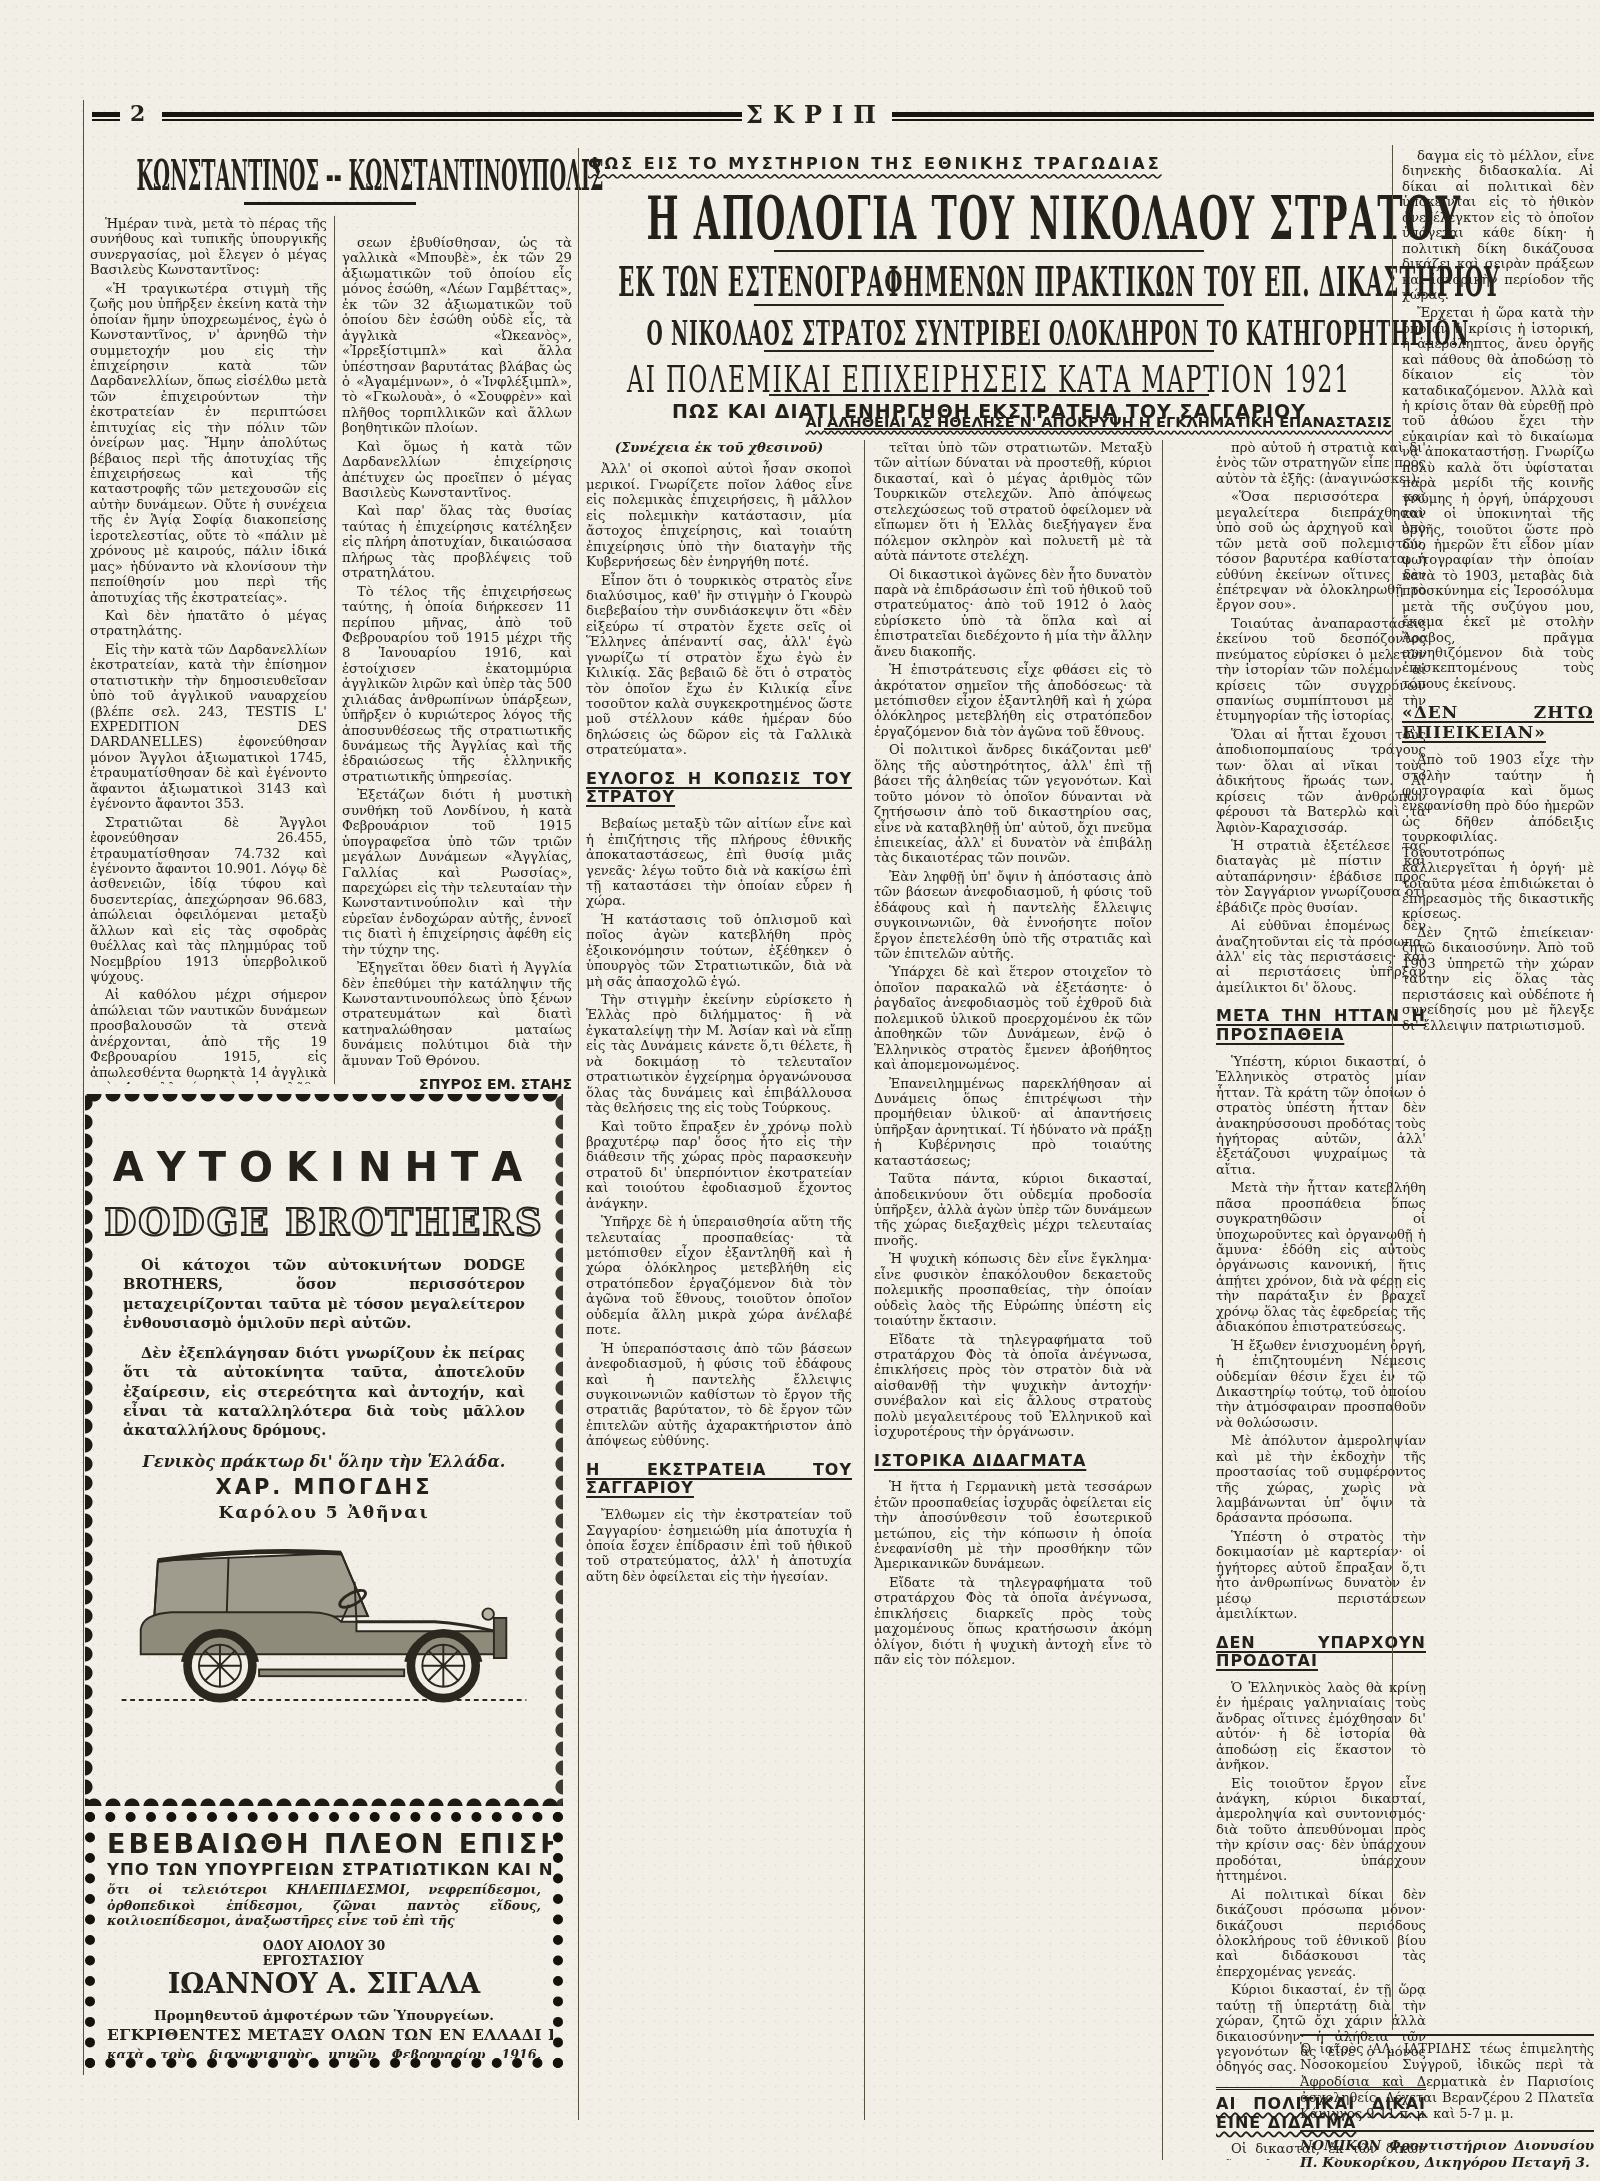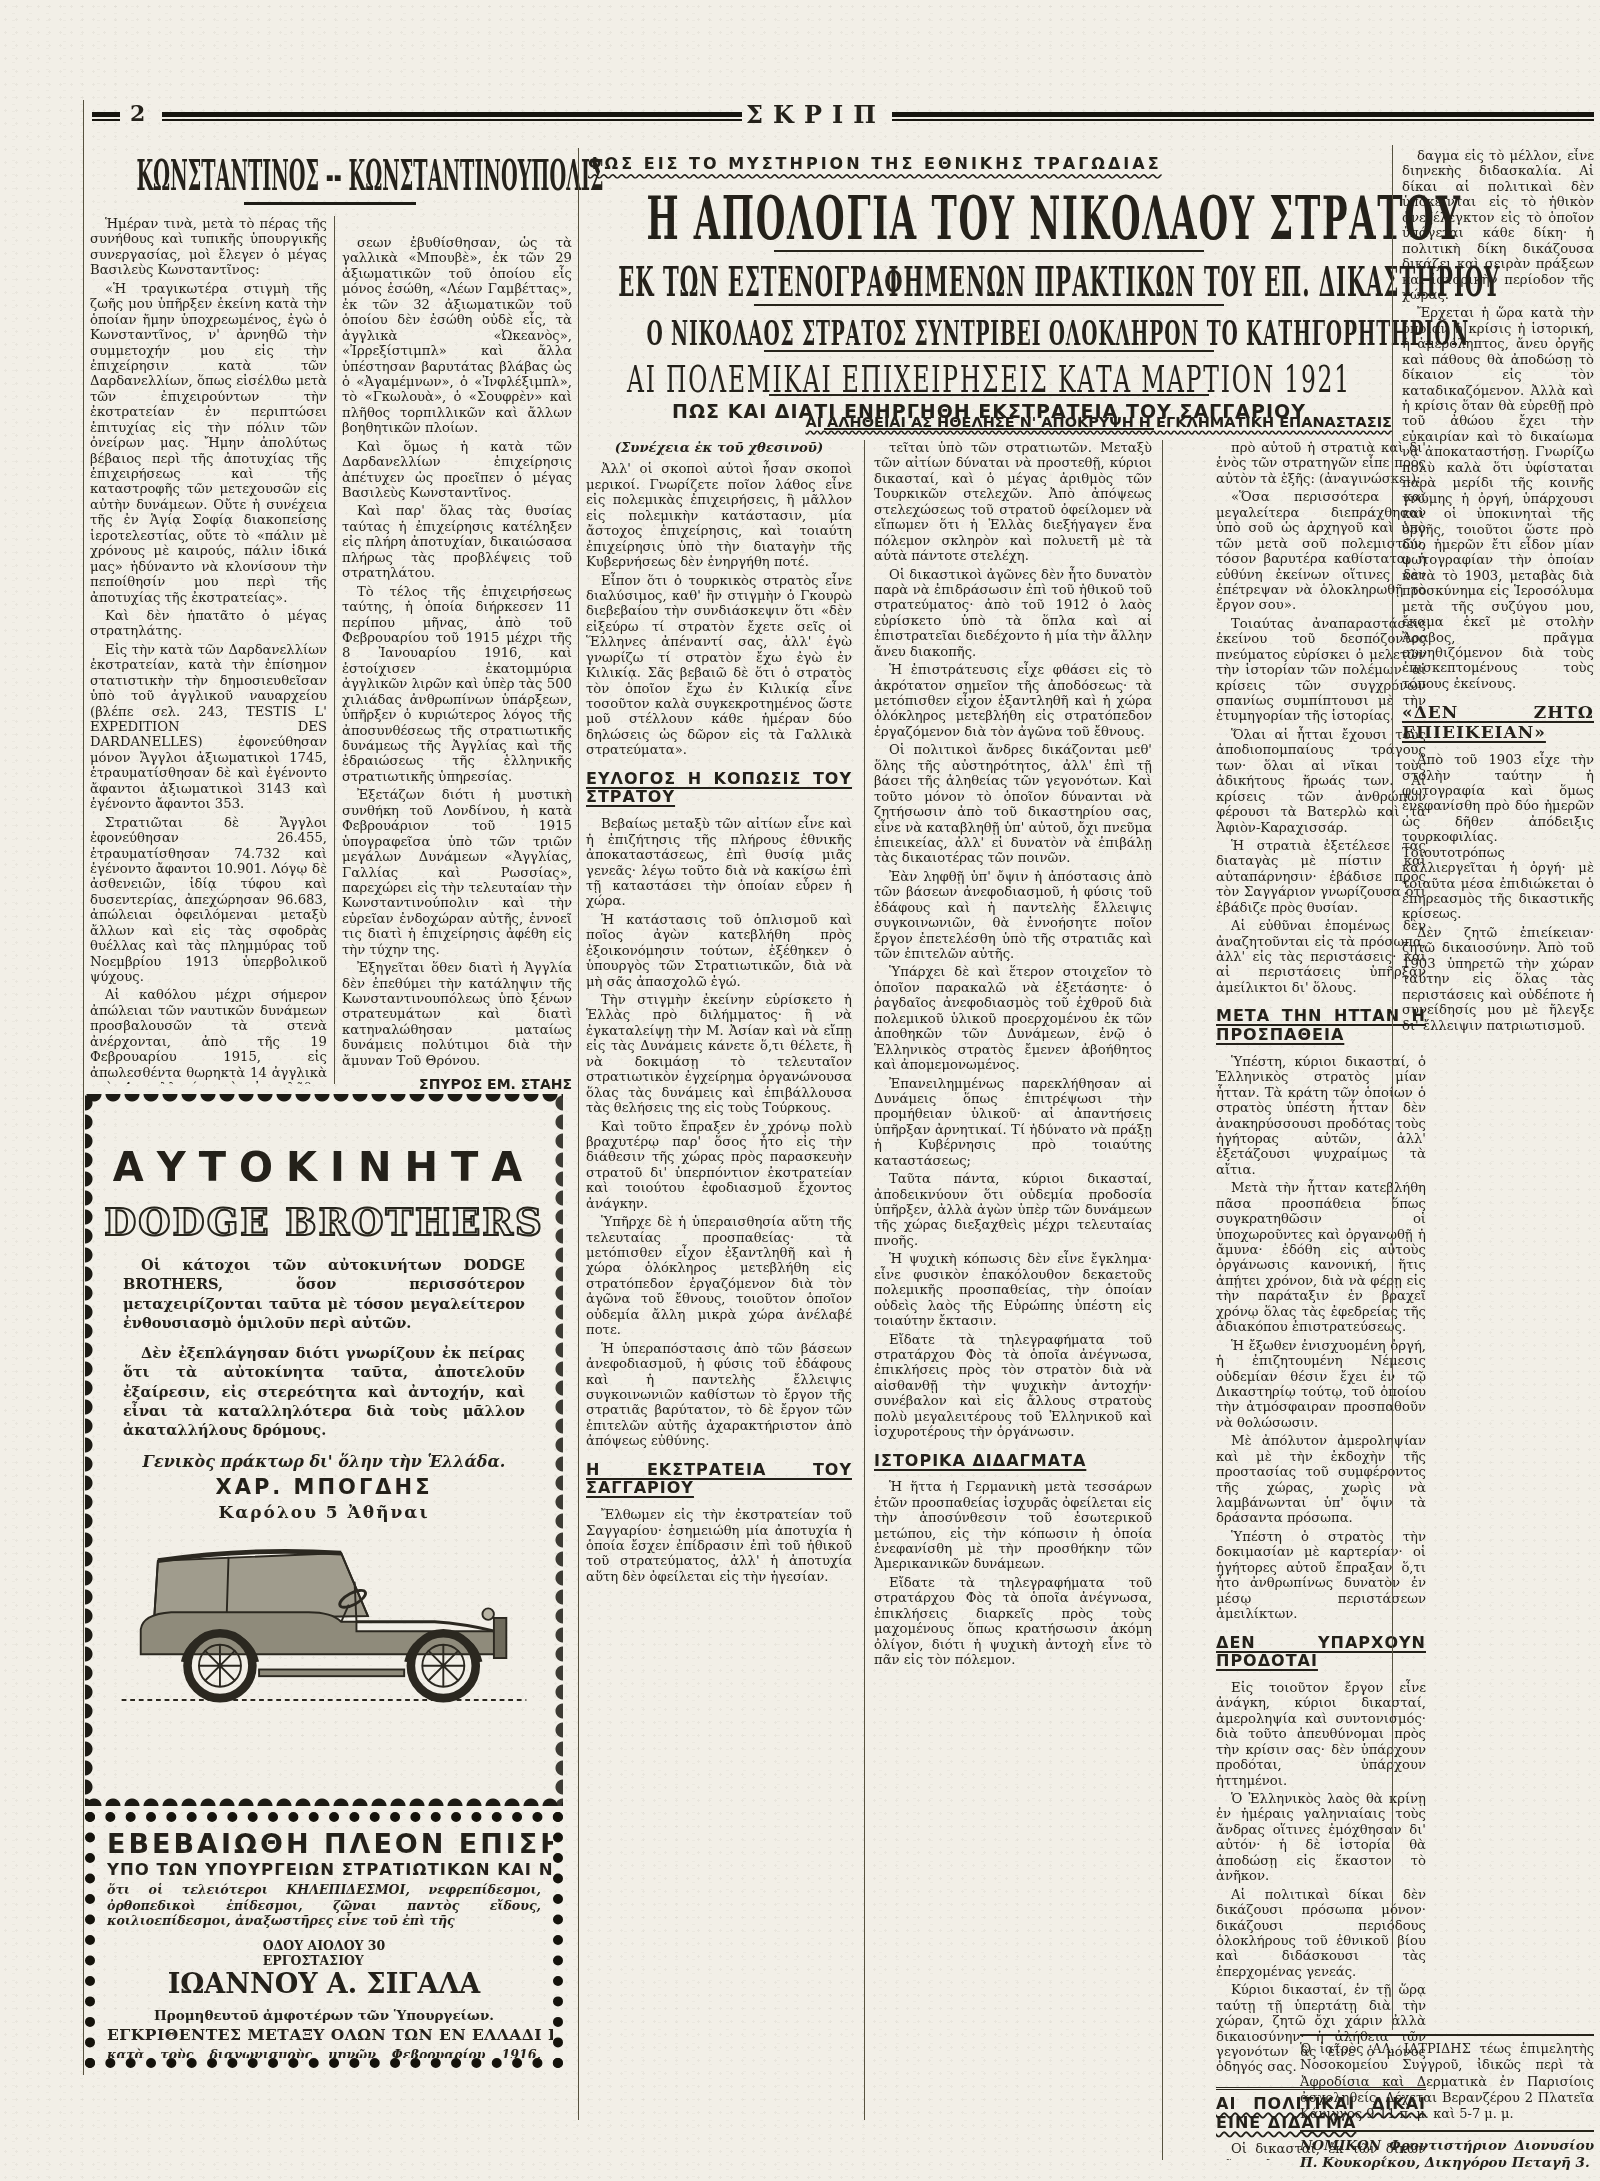--- a/index.html
+++ b/index.html
@@ -162,22 +162,22 @@
       <p>Ὅλαι αἱ ἧτται ἔχουσι τοὺς ἀποδιοπομπαίους τράγους των· ὅλαι αἱ νῖκαι τοὺς ἀδικήτους ἥρωάς των. Αἱ κρίσεις τῶν ἀνθρώπων φέρουσι τὰ Βατερλὼ καὶ τὰ Ἀφιὸν-Καραχισσάρ.</p>
       <p>Ἡ στρατιὰ ἐξετέλεσε τὰς διαταγὰς μὲ πίστιν καὶ αὐταπάρνησιν· ἐβάδισε πρὸς τὸν Σαγγάριον γνωρίζουσα ὅτι ἐβάδιζε πρὸς θυσίαν.</p>
       <p>Αἱ εὐθῦναι ἑπομένως δὲν ἀναζητοῦνται εἰς τὰ πρόσωπα, ἀλλ' εἰς τὰς περιστάσεις· καὶ αἱ περιστάσεις ὑπῆρξαν ἀμείλικτοι δι' ὅλους.</p>
       <div class="col-head">ΜΕΤΑ ΤΗΝ ΗΤΤΑΝ Η ΠΡΟΣΠΑΘΕΙΑ</div>
       <p>Ὑπέστη, κύριοι δικασταί, ὁ Ἑλληνικὸς στρατὸς μίαν ἧτταν. Τὰ κράτη τῶν ὁποίων ὁ στρατὸς ὑπέστη ἧτταν δὲν ἀνακηρύσσουσι προδότας τοὺς ἡγήτορας αὐτῶν, ἀλλ' ἐξετάζουσι ψυχραίμως τὰ αἴτια.</p>
       <p>Μετὰ τὴν ἧτταν κατεβλήθη πᾶσα προσπάθεια ὅπως συγκρατηθῶσιν οἱ ὑποχωροῦντες καὶ ὀργανωθῇ ἡ ἄμυνα· ἐδόθη εἰς αὐτοὺς ὀργάνωσις κανονική, ἥτις ἀπῄτει χρόνον, διὰ νὰ φέρῃ εἰς τὴν παράταξιν ἐν βραχεῖ χρόνῳ ὅλας τὰς ἐφεδρείας τῆς ἀδιακόπου ἐπιστρατεύσεως.</p>
       <p>Ἡ ἔξωθεν ἐνισχυομένη ὀργή, ἡ ἐπιζητουμένη Νέμεσις οὐδεμίαν θέσιν ἔχει ἐν τῷ Δικαστηρίῳ τούτῳ, τοῦ ὁποίου τὴν ἀτμόσφαιραν προσπαθοῦν νὰ θολώσωσιν.</p>
       <p>Μὲ ἀπόλυτον ἀμεροληψίαν καὶ μὲ τὴν ἐκδοχὴν τῆς προστασίας τοῦ συμφέροντος τῆς χώρας, χωρὶς νὰ λαμβάνωνται ὑπ' ὄψιν τὰ δράσαντα πρόσωπα.</p>
       <p>Ὑπέστη ὁ στρατὸς τὴν δοκιμασίαν μὲ καρτερίαν· οἱ ἡγήτορες αὐτοῦ ἔπραξαν ὅ,τι ἦτο ἀνθρωπίνως δυνατὸν ἐν μέσῳ περιστάσεων ἀμειλίκτων.</p>
       <div class="col-head">ΔΕΝ ΥΠΑΡΧΟΥΝ ΠΡΟΔΟΤΑΙ</div>
+      <p>Ὁ Ἑλληνικὸς λαὸς θὰ κρίνῃ ἐν ἡμέραις γαληνιαίαις τοὺς ἄνδρας οἵτινες ἐμόχθησαν δι' αὐτόν· ἡ δὲ ἱστορία θὰ ἀποδώσῃ εἰς ἕκαστον τὸ ἀνῆκον.</p>
       <p>Εἰς τοιοῦτον ἔργον εἶνε ἀνάγκη, κύριοι δικασταί, ἀμεροληψία καὶ συντονισμός· διὰ τοῦτο ἀπευθύνομαι πρὸς τὴν κρίσιν σας· δὲν ὑπάρχουν προδόται, ὑπάρχουν ἡττημένοι.</p>
-      <p>Ὁ Ἑλληνικὸς λαὸς θὰ κρίνῃ ἐν ἡμέραις γαληνιαίαις τοὺς ἄνδρας οἵτινες ἐμόχθησαν δι' αὐτόν· ἡ δὲ ἱστορία θὰ ἀποδώσῃ εἰς ἕκαστον τὸ ἀνῆκον.</p>
       <p>Αἱ πολιτικαὶ δίκαι δὲν δικάζουσι πρόσωπα μόνον· δικάζουσι περιόδους ὁλοκλήρους τοῦ ἐθνικοῦ βίου καὶ διδάσκουσι τὰς ἐπερχομένας γενεάς.</p>
       <p>Κύριοι δικασταί, ἐν τῇ ὥρᾳ ταύτῃ τῇ ὑπερτάτῃ διὰ τὴν χώραν, ζητῶ ὄχι χάριν ἀλλὰ δικαιοσύνην· ἡ ἀλήθεια τῶν γεγονότων ἂς εἶνε ὁ μόνος ὁδηγός σας.</p>
       <div class="col-head waved">ΑΙ ΠΟΛΙΤΙΚΑΙ ΔΙΚΑΙ ΕΙΝΕ ΔΙΔΑΓΜΑ</div>
       <p>Οἱ δικασταί, ἐκ τῶν δικῶν τῶν πολιτικῶν δὲν συνάγεται ἁπλῶν δικαστικὸν δίδαγμα. Αἱ δίκαι αἱ πολιτικαὶ εἶνε δί—</p>
     </div>
   <div class="vr" style="left:1392px;top:145px;height:1885px;"></div>
   <div class="col" style="left:1402px;top:148px;width:192px;height:1880px;">
       <p>δαγμα εἰς τὸ μέλλον, εἶνε διηνεκὴς διδασκαλία. Αἱ δίκαι αἱ πολιτικαὶ δὲν ὑπόκεινται εἰς τὸ ἠθικὸν ἀνεξέλεγκτον εἰς τὸ ὁποῖον ὑπάγεται κάθε δίκη· ἡ πολιτικὴ δίκη δικάζουσα δικάζει καὶ σειρὰν πράξεων καὶ ἱστορικὴν περίοδον τῆς χώρας.</p>
       <p>Ἔρχεται ἡ ὥρα κατὰ τὴν ὁποίαν ἡ κρίσις ἡ ἱστορική, ἡ ἀμερόληπτος, ἄνευ ὀργῆς καὶ πάθους θὰ ἀποδώσῃ τὸ δίκαιον εἰς τὸν καταδικαζόμενον. Ἀλλὰ καὶ ἡ κρίσις ὅταν θὰ εὑρεθῇ πρὸ τοῦ ἀθώου ἔχει τὴν εὐκαιρίαν καὶ τὸ δικαίωμα νὰ ἀποκαταστήσῃ. Γνωρίζω πολὺ καλὰ ὅτι ὑφίσταται παρὰ μερίδι τῆς κοινῆς γνώμης ἡ ὀργή, ὑπάρχουσι καὶ οἱ ὑποκινηταὶ τῆς ὀργῆς, τοιοῦτοι ὥστε πρὸ δύο ἡμερῶν ἔτι εἶδον μίαν φωτογραφίαν τὴν ὁποίαν κατὰ τὸ 1903, μεταβὰς διὰ προσκύνημα εἰς Ἱεροσόλυμα μετὰ τῆς συζύγου μου, ἔκαμα ἐκεῖ μὲ στολὴν Ἄραβος, πρᾶγμα συνηθιζόμενον διὰ τοὺς ἐπισκεπτομένους τοὺς τόπους ἐκείνους.</p>
       <div class="col-head quoted">«ΔΕΝ ΖΗΤΩ ΕΠΙΕΙΚΕΙΑΝ»</div>

